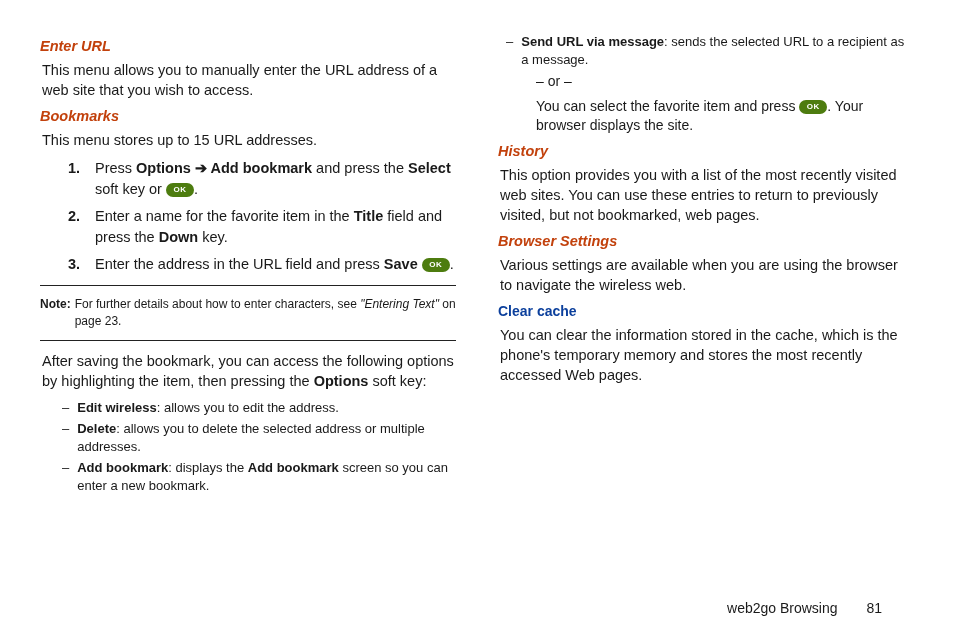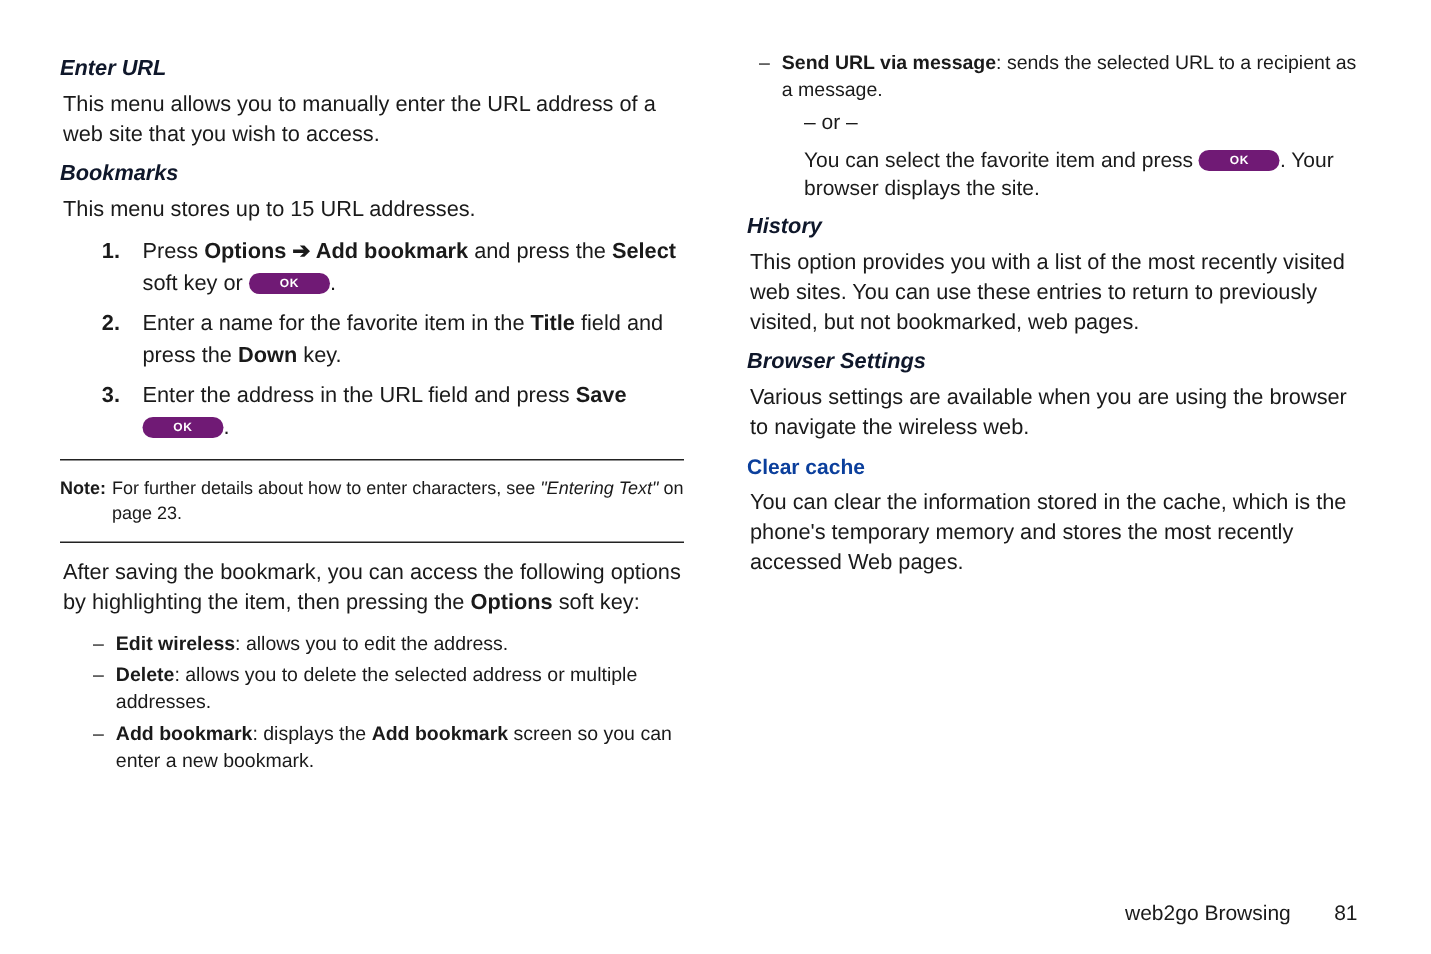--- a/index.html
+++ b/index.html
@@ -18,21 +18,21 @@
     padding: 30px 40px 25px 40px;
     gap: 42px;
     box-sizing: border-box;
     width: 100%;
   }
   .col {
     flex: 1;
     min-width: 0;
   }
   .h-blue {
-    color: #0f172a;
+    color: #c2410c;
     font-weight: bold;
     font-style: italic;
     margin: 8px 0 6px 0;
     font-size: 14.5px;
   }
   .h-clear {
     color: #0b3f9c;
     font-weight: bold;
     margin: 8px 0 6px 0;
     font-size: 14px;
@@ -57,26 +57,26 @@
     min-width: 18px;
     text-align: right;
   }
   .steps {
     margin-left: 22px;
   }
   .ok-key {
     display: inline-flex;
     align-items: center;
     justify-content: center;
-    background: #701a75;
+    background: #4d7c0f;
     color: #fff;
     font-size: 8px;
     font-weight: bold;
     border-radius: 9px;
-    padding: 0 18px;
+    padding: 0 5px;
     height: 14px;
     min-width: 18px;
     vertical-align: middle;
     letter-spacing: 0.5px;
   }
   hr {
     border: none;
     border-top: 1px solid #222;
     margin: 10px 0;
   }
@@ -122,21 +122,21 @@
   .square {
     width: 7px;
     height: 7px;
     border: 1.5px solid #222;
     flex-shrink: 0;
     margin-top: 5px;
   }
   .footer {
     position: absolute;
     bottom: 20px;
-    right: 49px;
+    right: 72px;
     font-size: 14px;
   }
   .footer .pn {
     margin-left: 25px;
   }
 </style>
 </head>
 <body>
 
 <div class="page">

